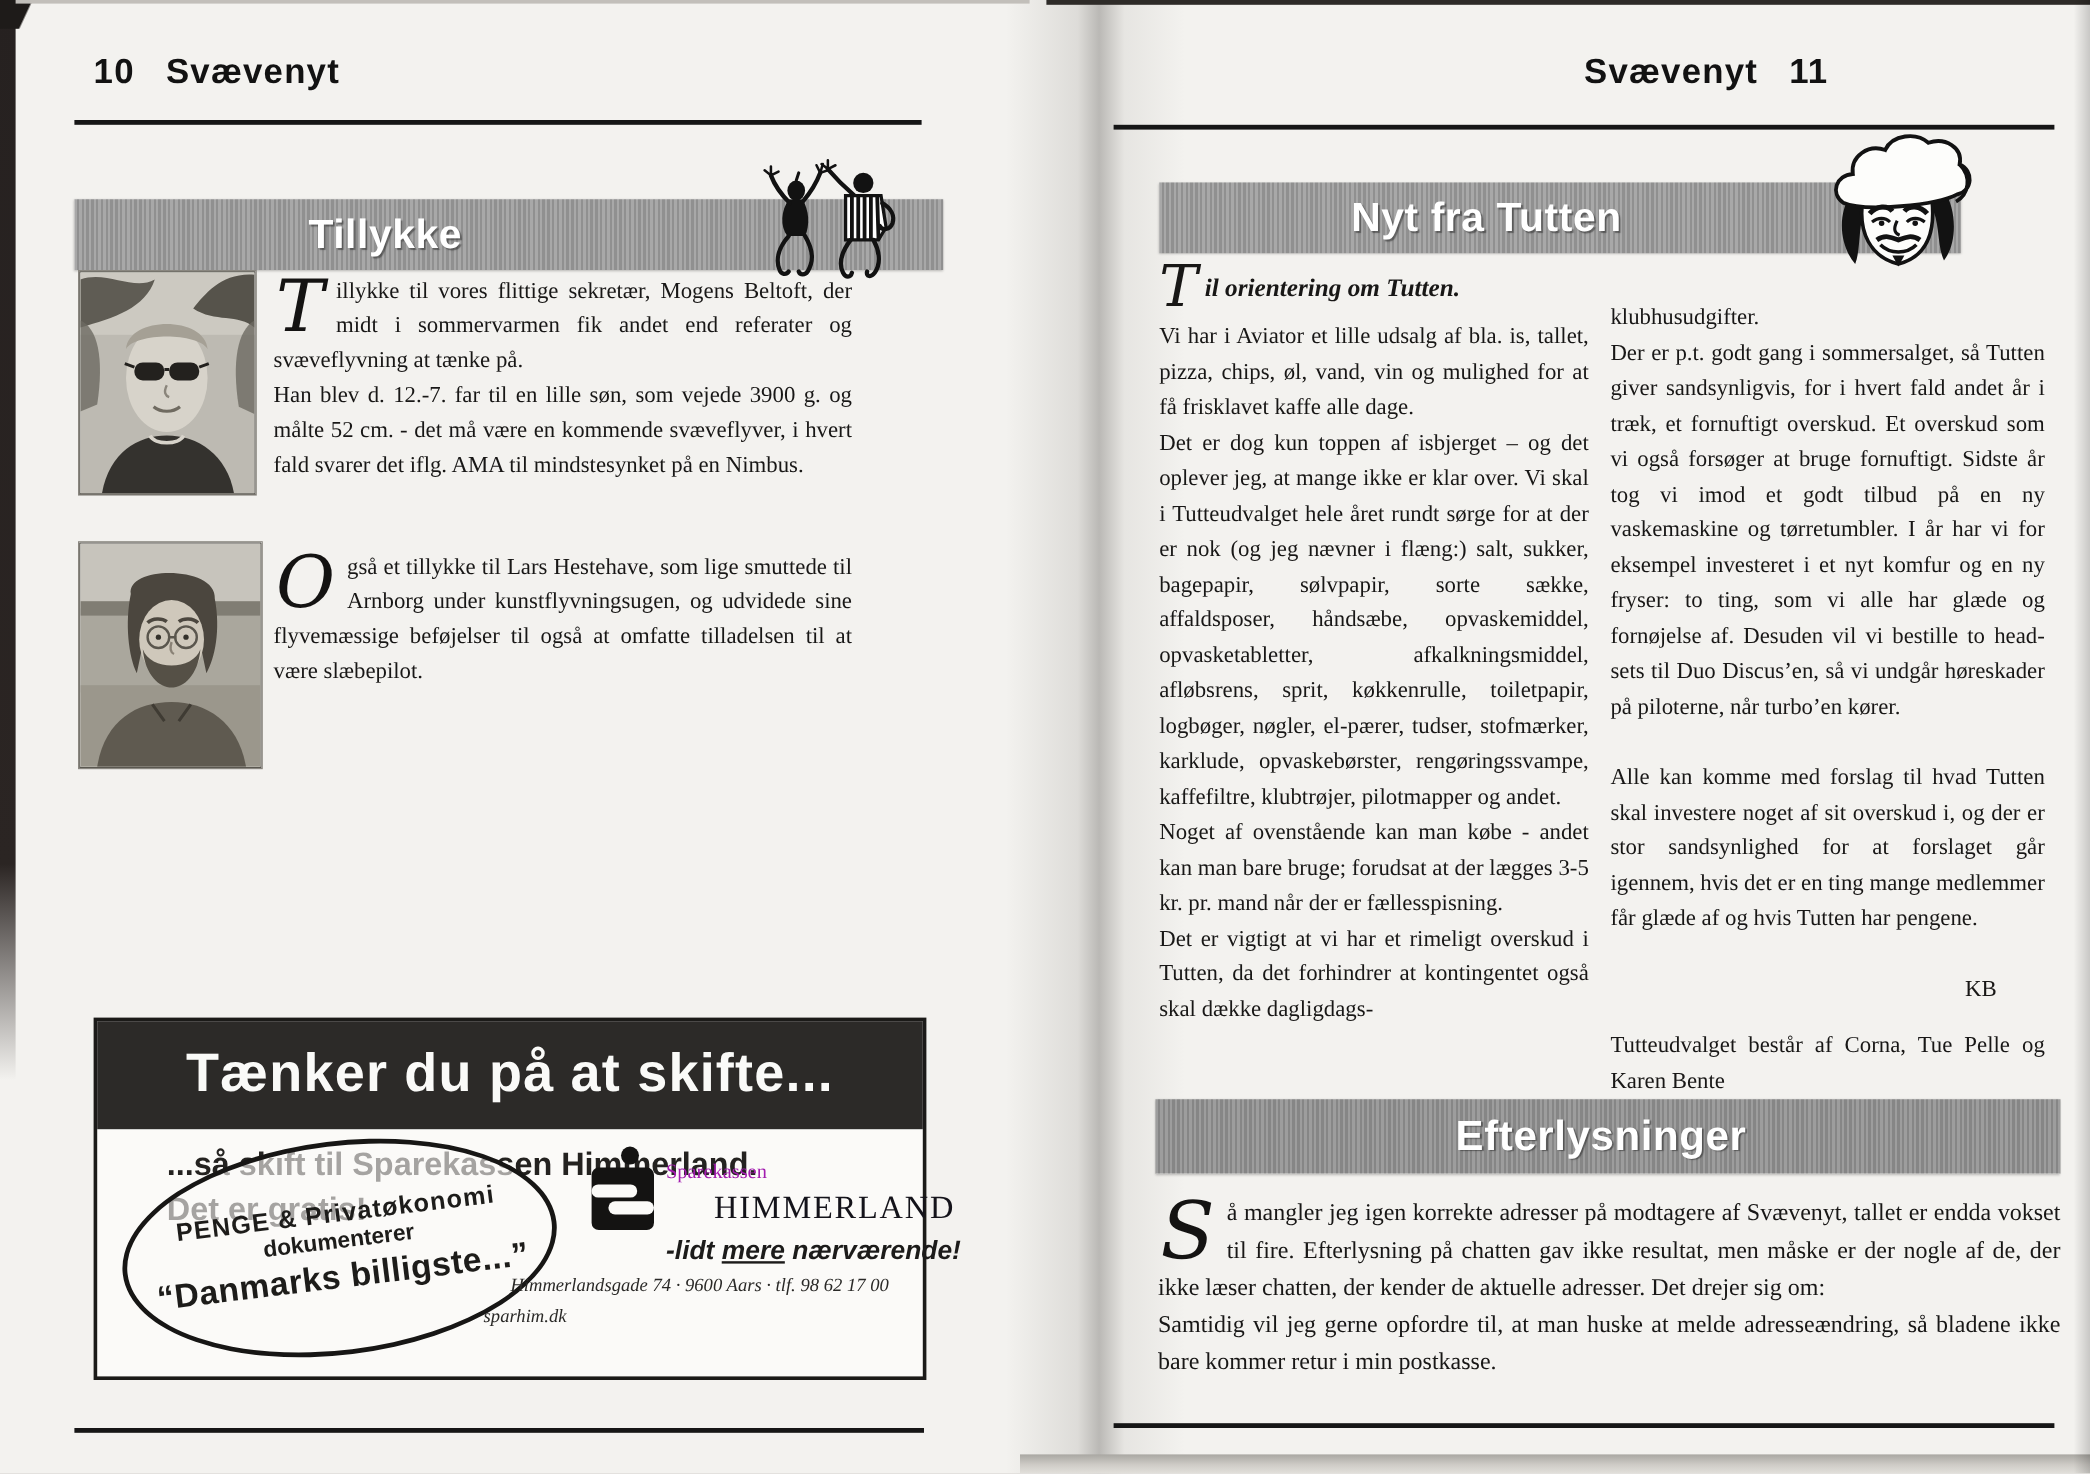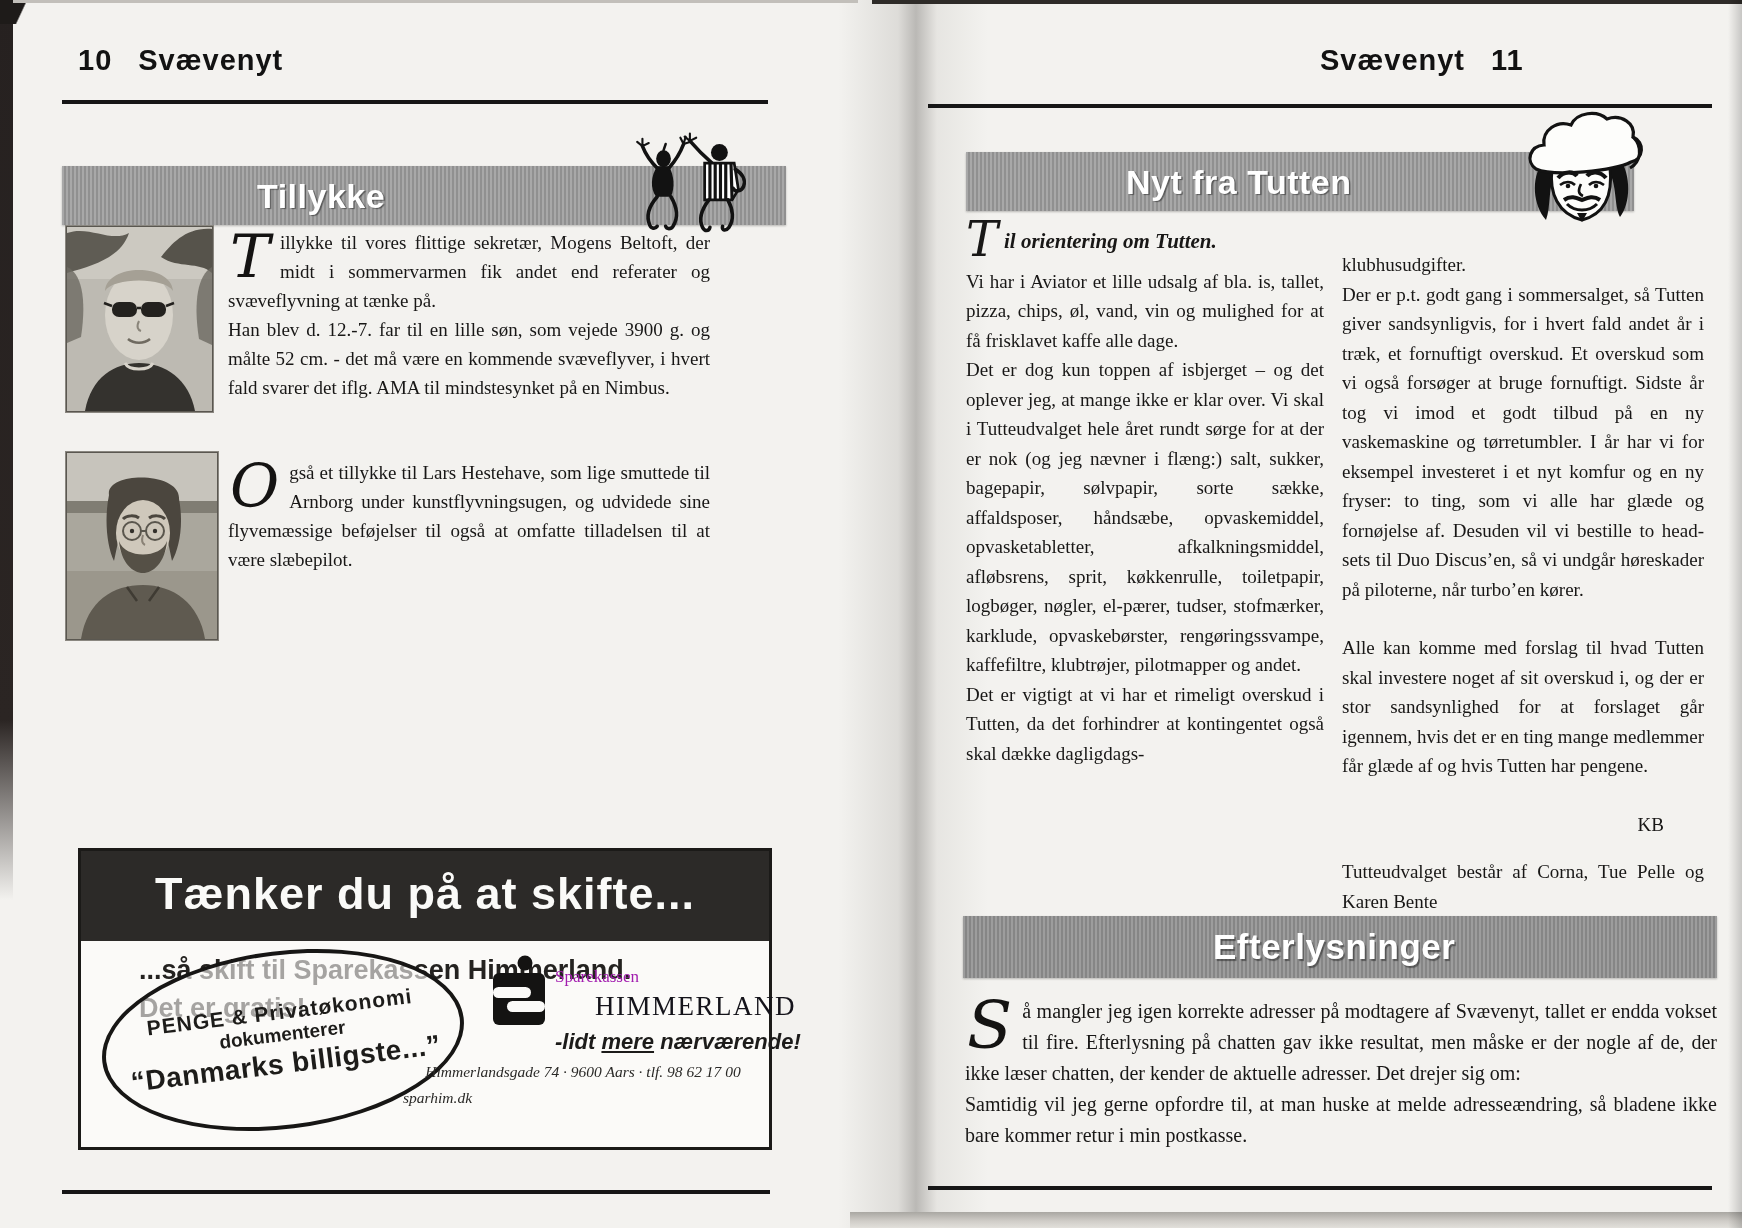--- a/index.html
+++ b/index.html
@@ -227,20 +227,21 @@
     <path d="M81,106 L86,115 L91,106 Z" fill="#121212"></path>
   </svg>
 
   <div class="abs col" style="left:966px;top:222px;width:358px;">
     <div class="col-heading">
       <span class="heading-cap">T</span><span>il orientering om Tutten.</span>
     </div>
     <div style="height:10px;"></div>
     <p>Vi har i Aviator et lille udsalg af bla. is, tallet, pizza, chips, øl, vand, vin og mulighed for at få frisklavet kaffe alle dage.</p>
     <p>Det er dog kun toppen af isbjerget – og det oplever jeg, at mange ikke er klar over. Vi skal i Tutteudvalget hele året rundt sørge for at der er nok (og jeg nævner i flæng:) salt, sukker, bagepapir, sølvpapir, sorte sække, affaldsposer, håndsæbe, opvaskemiddel, opvasketabletter, afkalkningsmiddel, afløbsrens, sprit, køkkenrulle, toiletpapir, logbøger, nøgler, el-pærer, tudser, stofmærker, karklude, opvaskebørster, rengøringssvampe, kaffefiltre, klubtrøjer, pilotmapper og andet.</p>
+    <p>Noget af ovenstående kan man købe - andet kan man bare bruge; forudsat at der lægges 3-5 kr. pr. mand når der er fællesspisning.</p>
     <p>Det er vigtigt at vi har et rimeligt overskud i Tutten, da det forhindrer at kontingentet også skal dække dagligdags-</p>
   </div>
 
   <div class="abs col" style="left:1342px;top:250px;width:362px;">
     <p>klubhusudgifter.</p>
     <p>Der er p.t. godt gang i sommersalget, så Tutten giver sandsynligvis, for i hvert fald andet år i træk, et fornuftigt overskud. Et overskud som vi også forsøger at bruge fornuftigt. Sidste år tog vi imod et godt tilbud på en ny vaskemaskine og tørretumbler. I år har vi for eksempel investeret i et nyt komfur og en ny fryser: to ting, som vi alle har glæde og fornøjelse af. Desuden vil vi bestille to head-sets til Duo Discus’en, så vi undgår høreskader på piloterne, når turbo’en  kører.</p>
     <div class="gap"></div>
     <p>Alle kan komme med forslag til hvad Tutten skal investere noget af sit overskud i, og der er stor sandsynlighed for at forslaget går igennem, hvis det er en ting mange medlemmer får glæde af og hvis Tutten har pengene.</p>
     <div class="gap"></div>
     <p class="sig">KB</p>

